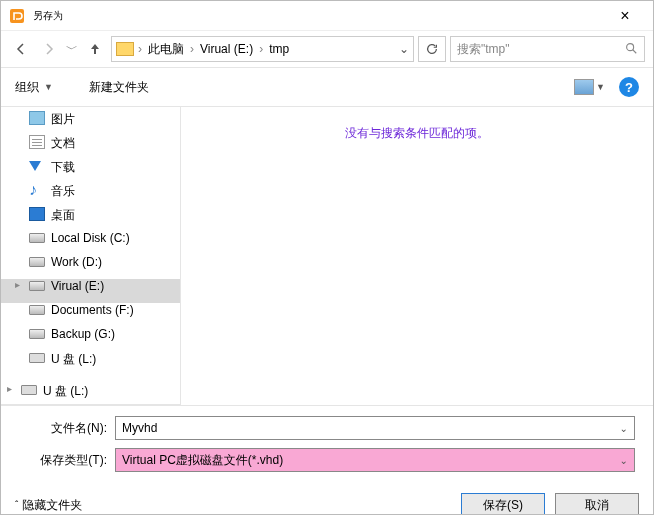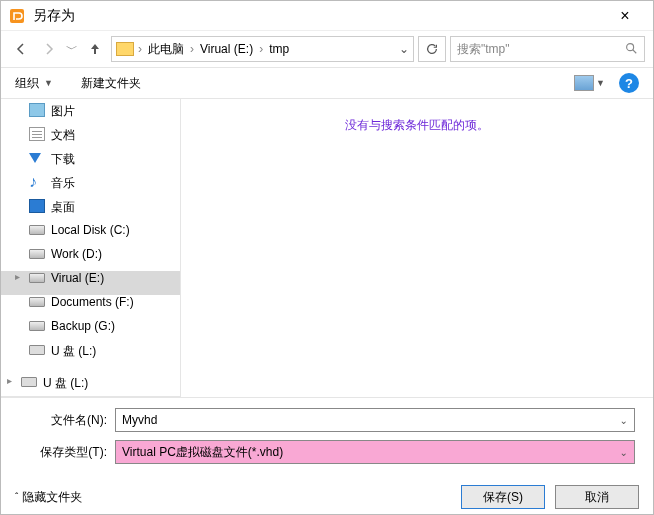--- a/index.html
+++ b/index.html
@@ -1,35 +1,35 @@
 <!DOCTYPE html>
 <html><head>
 <meta charset="utf-8">
 <style>
 * { box-sizing: border-box; margin: 0; padding: 0; font-family: "Microsoft YaHei", "Segoe UI", sans-serif; }
 body { width: 654px; height: 515px; background: #fff; border: 1px solid #bbb; font-size: 12px; color: #000; overflow: hidden; }
 
 .titlebar { height: 30px; display: flex; align-items: center; padding: 0 8px; border-bottom: 1px solid #eee; }
 .titlebar .app-icon { width: 16px; height: 16px; margin-right: 8px; display: flex; align-items: center; justify-content: center; }
-.titlebar .title { flex: 1; font-size: 14px; }
+.titlebar .title { flex: 1; font-size: 10px; }
 .titlebar .close { width: 40px; text-align: center; font-size: 16px; cursor: pointer; }
 
 .navbar { height: 36px; display: flex; align-items: center; padding: 0 8px; gap: 4px; }
 .navbtn { width: 24px; height: 24px; display: flex; align-items: center; justify-content: center; color: #888; cursor: pointer; }
 .navbtn.enabled { color: #333; }
 .addressbar { flex: 1; height: 26px; border: 1px solid #ccc; display: flex; align-items: center; padding: 0 4px; gap: 4px; background: #fff; }
 .addressbar .folder-ic { width: 18px; height: 14px; background: #ffd76a; border: 1px solid #d9a93f; }
 .addressbar .crumb { cursor: pointer; padding: 0 2px; }
 .addressbar .sep { color: #888; }
 .addressbar .drop { margin-left: auto; color: #555; }
 .refreshbtn { width: 28px; height: 26px; border: 1px solid #ccc; display: flex; align-items: center; justify-content: center; cursor: pointer; }
 .searchbox { width: 195px; height: 26px; border: 1px solid #ccc; display: flex; align-items: center; padding: 0 6px; color: #888; }
 .searchbox span:first-child { flex: 1; }
 
-.toolbar { height: 32px; display: flex; align-items: center; padding: 0 14px; border-top: 1px solid #e5e5e5; border-bottom: 1px solid #e5e5e5; background: #fff; gap: 28px; }
+.toolbar { height: 40px; display: flex; align-items: center; padding: 0 14px; border-top: 1px solid #e5e5e5; border-bottom: 1px solid #e5e5e5; background: #fff; gap: 36px; }
 .toolbar .tbtn { cursor: pointer; display: flex; align-items: center; gap: 2px; }
 .toolbar .right { margin-left: auto; display: flex; align-items: center; gap: 14px; }
 .viewbtn { width: 20px; height: 16px; border: 1px solid #999; background: linear-gradient(#9ecaed,#6aa3d5); cursor:pointer; }
 .helpbtn { width: 20px; height: 20px; border-radius: 50%; background: #1e87e5; color: #fff; display: flex; align-items: center; justify-content: center; font-weight: bold; cursor: pointer; font-size: 13px;}
 
 .body { display: flex; height: 298px; }
 .sidebar { width: 180px; border-right: 1px solid #e5e5e5; overflow: hidden; padding-top: 4px; position: relative; }
 .tree-item { height: 24px; display: flex; align-items: flex-start; padding-left: 28px; gap: 6px; cursor: pointer; }
 .tree-item.selected { background: #d9d9d9; }
 .tree-item .caret { width: 8px; color: #888; font-size: 10px; margin-left: -14px; }

